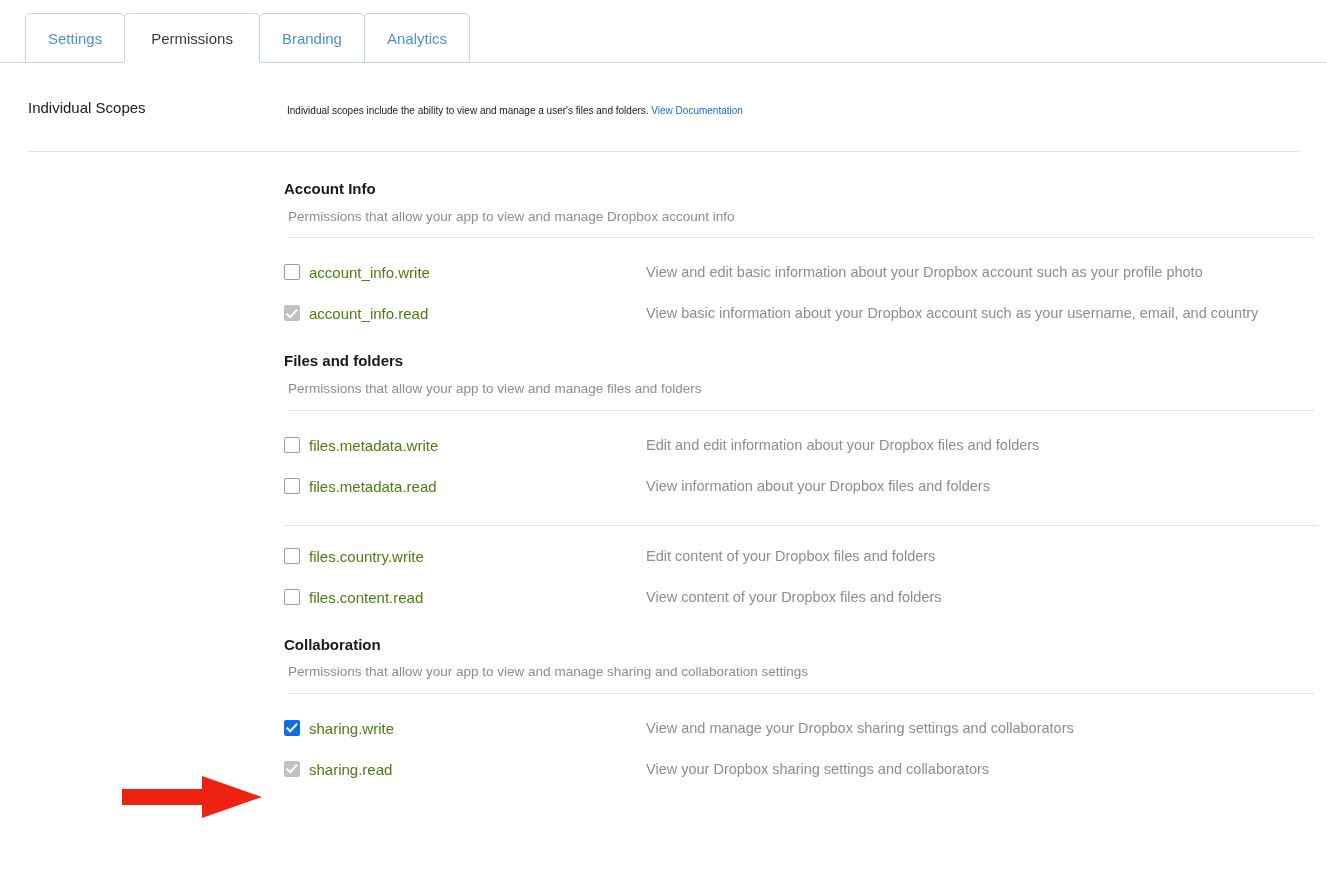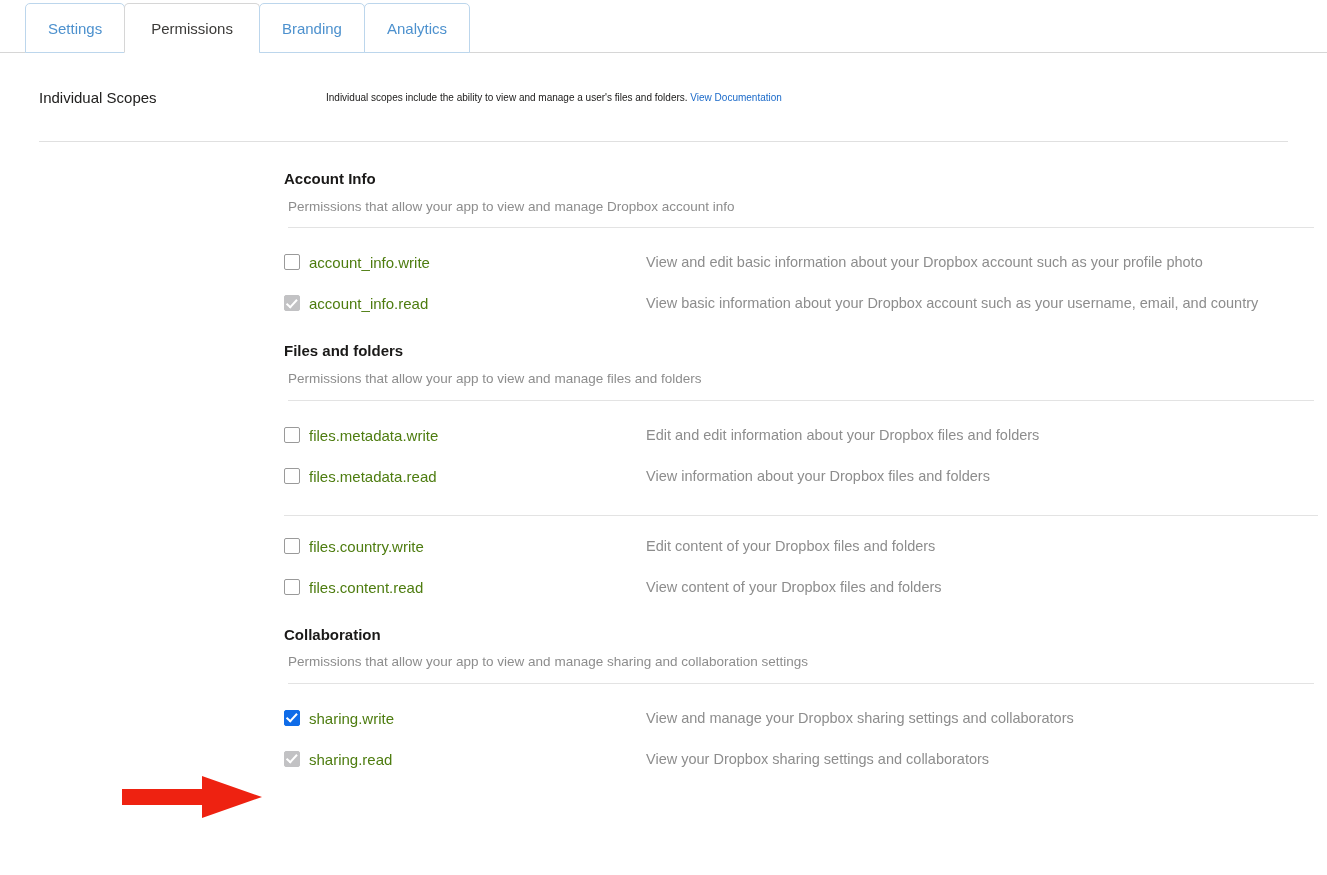--- a/index.html
+++ b/index.html
@@ -14,21 +14,21 @@
   }
   body {
     font-family: "Liberation Sans", "DejaVu Sans", sans-serif;
     color: #21201f;
     -webkit-font-smoothing: antialiased;
   }
 
   
   .tabbar {
     position: relative;
-    height: 53px;
+    height: 63px;
     padding-left: 25px;
     display: flex;
     align-items: flex-end;
   }
   .tabbar::after {
     content: "";
     position: absolute;
     left: 0;
     right: 0;
     bottom: 0;
@@ -57,26 +57,25 @@
   .tab.active {
     color: #3c3b39;
     border-color: #d6d6d6;
     border-bottom-color: #ffffff;
     padding: 0 26px;
     align-items: center;
   }
 
   
   .scopes-head {
-    margin: 0 39px;
+    margin: 0 28px;
     border-bottom: 1px solid #e0e0e0;
     padding: 36px 0 34px 0;
     display: flex;
-    align-items: center;
-    gap: 28px;
+    align-items: flex-end;
   }
   .scopes-head-label {
     width: 259px;
     flex: 0 0 259px;
     font-size: 15px;
     color: #21201f;
     line-height: 1.2;
   }
   .scopes-head-desc {
     font-size: 10px;

